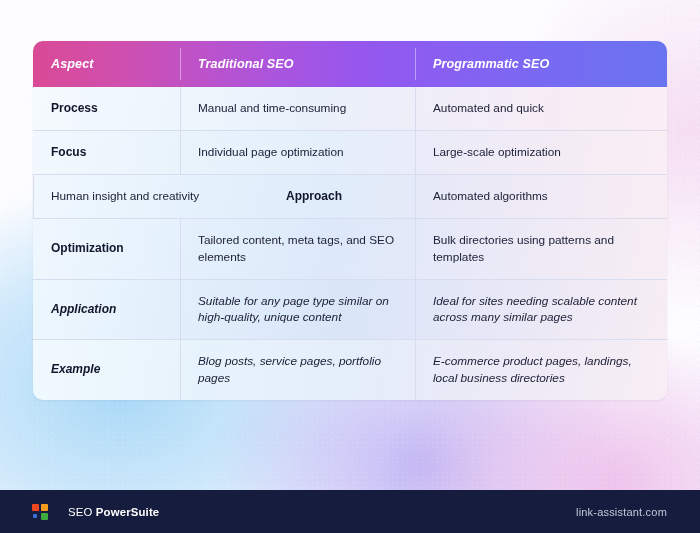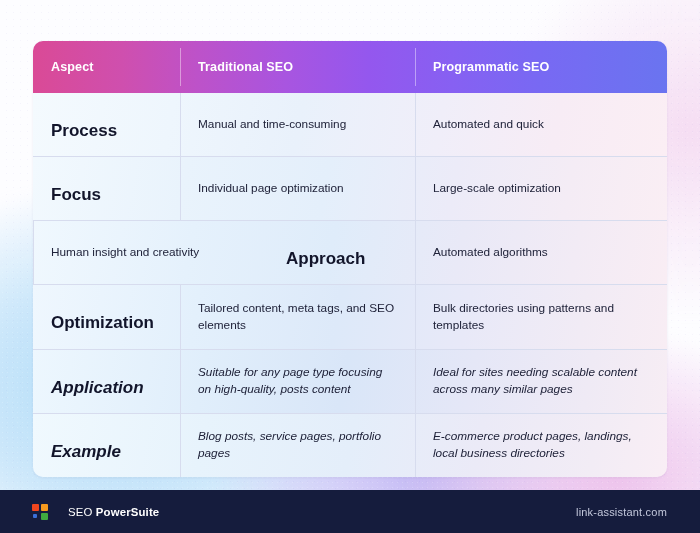--- a/index.html
+++ b/index.html
@@ -105,21 +105,22 @@
   .thead {
     background: linear-gradient(90deg,
       #da4a96 0%,
       #cf4fae 14%,
       #bd52c9 26%,
       #a855e0 40%,
       #9457ee 53%,
       #8760f2 66%,
       #7869f3 80%,
       #6a74f0 100%);
-    height: 52px;
+    height: 46px;
+    font-style: italic;
   }
   .thead .tcell {
     display: flex;
     align-items: center;
     color: #ffffff;
     font-size: 12.6px;
     font-weight: bold;
     letter-spacing: 0.1px;
     padding-left: 18px;
   }
@@ -152,22 +153,21 @@
     position: absolute;
     left: 0;
     top: 0;
     bottom: 0;
     width: 1px;
     background: #d7dcee;
   }
   .aspect-label {
     font-weight: bold;
     color: #12152b;
-    font-size: 17px;
-    margin-top: 13px;
+    font-size: 12px;
   }
 
   
   .rowbg-0 { background: linear-gradient(100deg, #f4fafe 0%, #eef6fd 22%, #e9f1fb 42%, #f0eef9 64%, #f7ecf5 82%, #fbeef4 100%); }
   .rowbg-1 { background: linear-gradient(100deg, #f2f9fe 0%, #e9f3fc 24%, #e4effb 46%, #ecebf8 66%, #f4ecf5 84%, #faeef4 100%); }
   .rowbg-2 { background: linear-gradient(100deg, #f0f8fe 0%, #e5f1fc 25%, #dfecfa 47%, #e9e9f7 67%, #f2ebf5 85%, #f9edf4 100%); }
   .rowbg-3 { background: linear-gradient(100deg, #eff7fe 0%, #e3f0fc 26%, #dde9f9 48%, #e8e9f8 68%, #f1ebf5 86%, #f8edf4 100%); }
   .rowbg-4 { background: linear-gradient(100deg, #edf7fe 0%, #e0eefb 27%, #d9e6f8 49%, #e5e7f7 69%, #efeaf5 87%, #f7edf4 100%); font-style: italic; }
   .rowbg-5 { background: linear-gradient(100deg, #f0f9fe 0%, #e7f3fc 27%, #e4eefa 50%, #ebeaf7 70%, #f2ecf5 88%, #f9eef5 100%); font-style: italic; }
 
@@ -288,21 +288,21 @@
       <div class="tcell col-3 sep">
         <span>Bulk directories using patterns and templates</span>
       </div>
     </div>
 
     <div class="trow tbody-row rowbg-4">
       <div class="tcell col-1">
         <span class="aspect-label">Application</span>
       </div>
       <div class="tcell col-2 sep">
-        <span>Suitable for any page type focusing on high-quality, posts content</span>
+        <span>Suitable for any page type similar on high-quality, unique content</span>
       </div>
       <div class="tcell col-3 sep">
         <span>Ideal for sites needing scalable content across many similar pages</span>
       </div>
     </div>
 
     <div class="trow tbody-row rowbg-5">
       <div class="tcell col-1">
         <span class="aspect-label">Example</span>
       </div>

